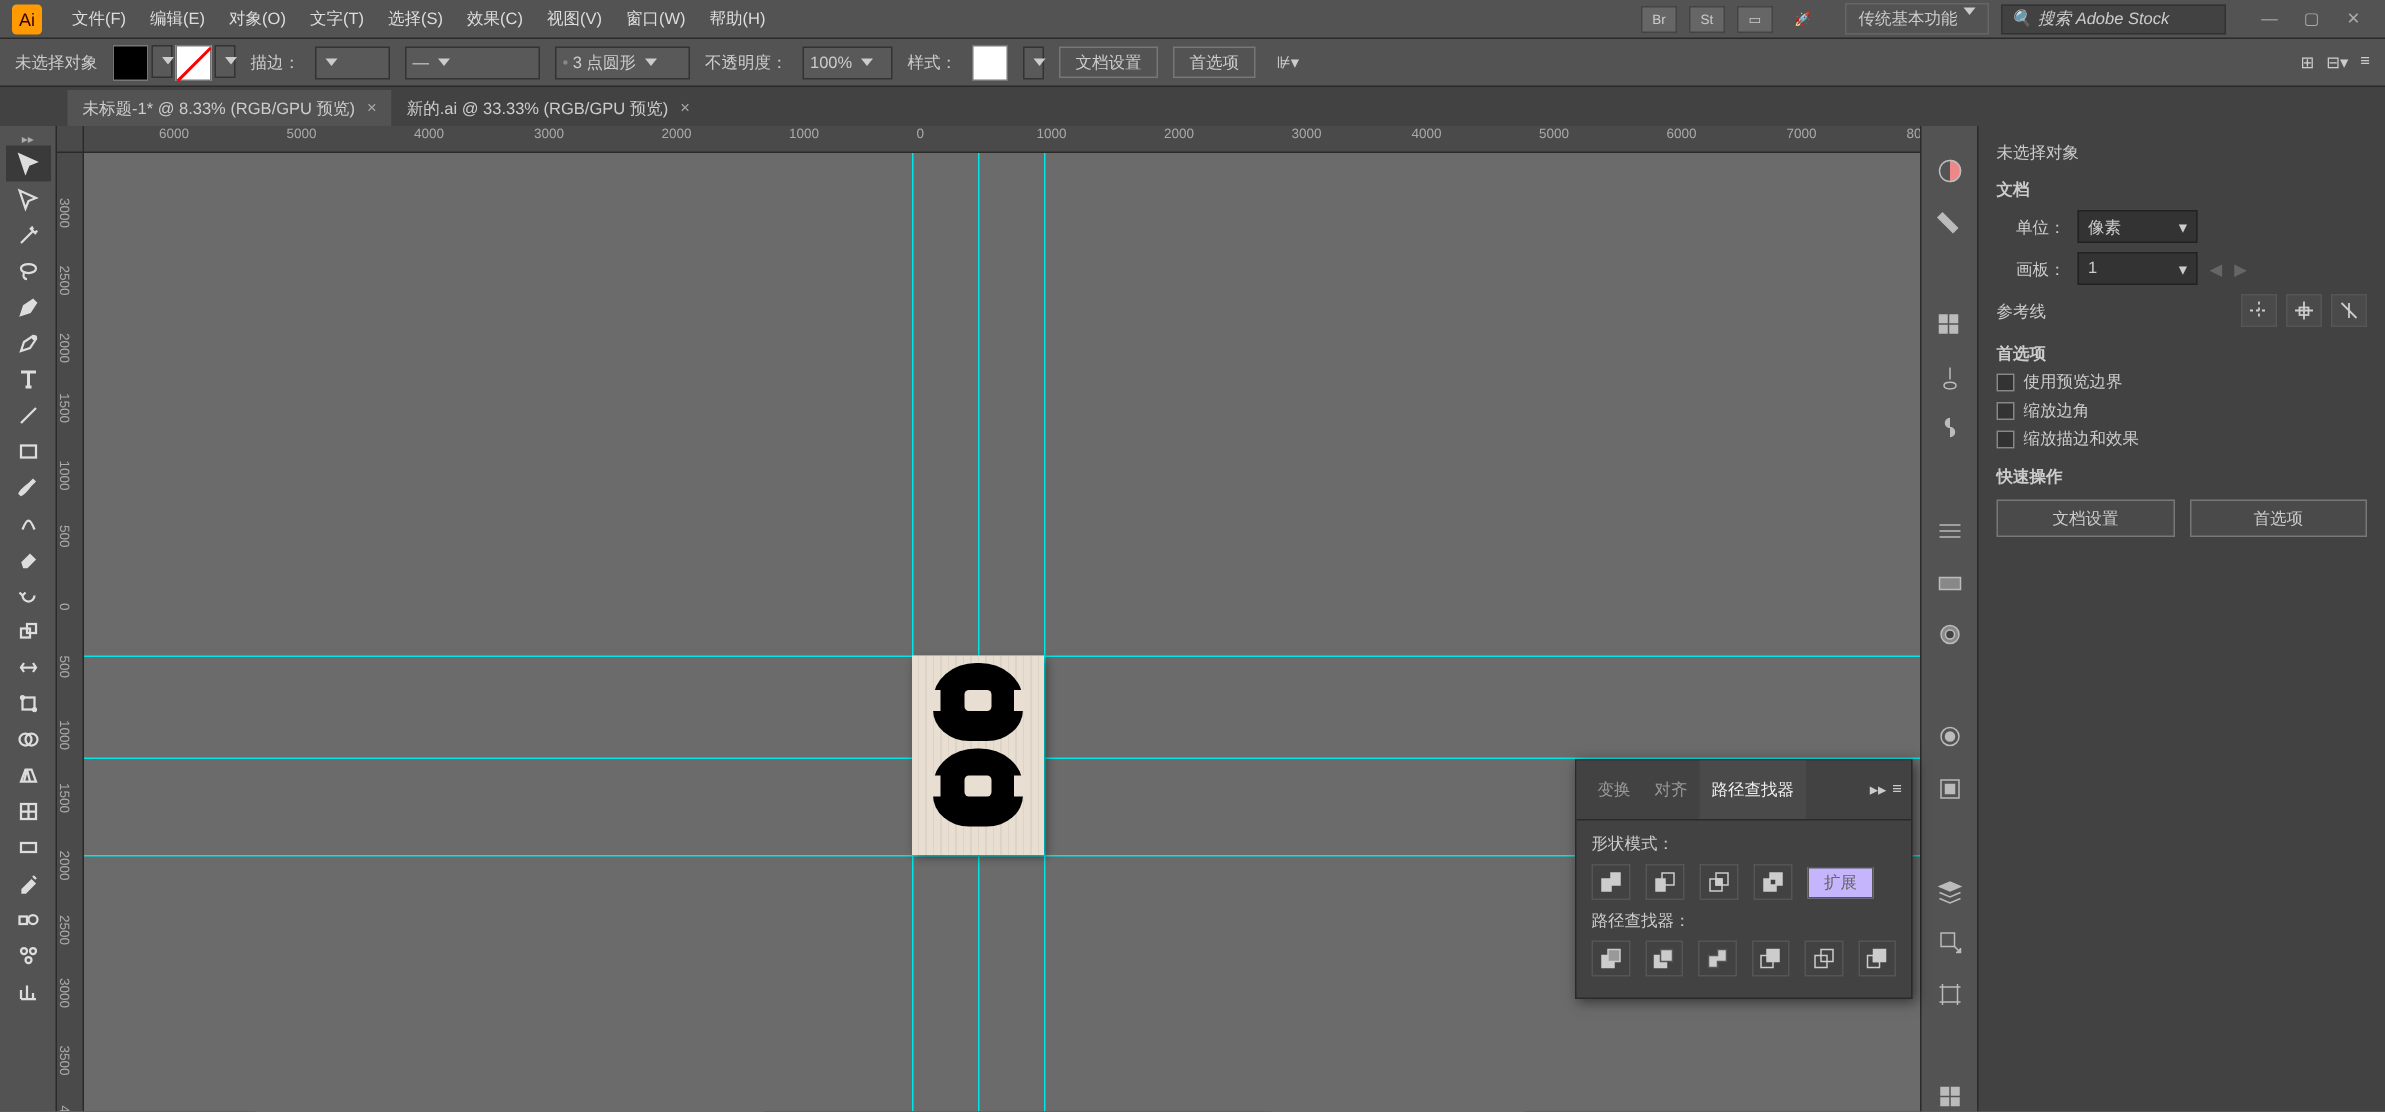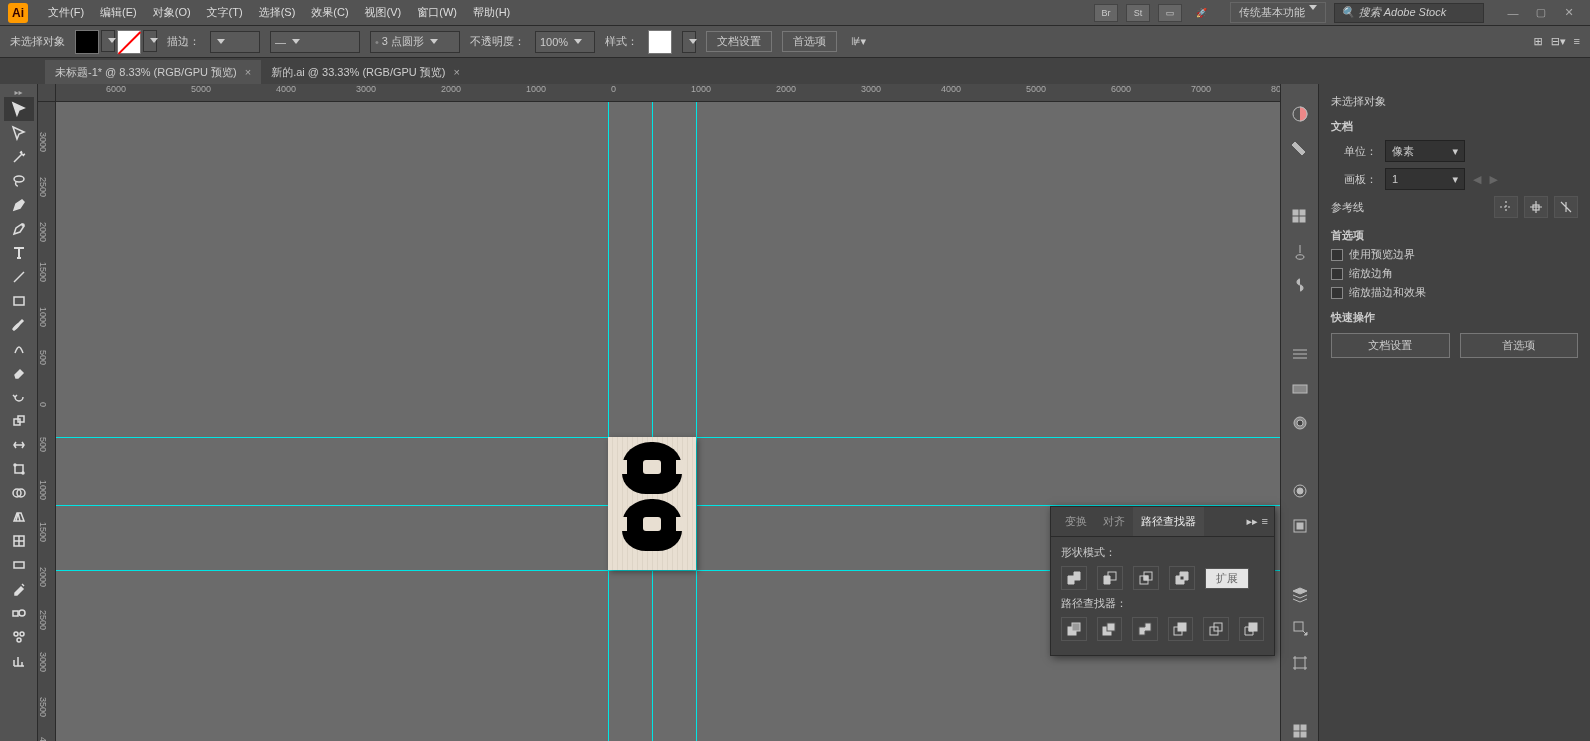--- a/index.html
+++ b/index.html
@@ -1,18 +1,18 @@
 <!DOCTYPE html>
 <html><head>
 <meta charset="utf-8">
 <style>
 *{box-sizing:border-box;margin:0;padding:0;font-family:"Microsoft YaHei",Arial,sans-serif;font-size:11px;color:#ccc;user-select:none}
 body{width:1590px;height:741px;background:#535353;overflow:hidden;position:relative}
 .menubar{height:26px;background:#535353;display:flex;align-items:center;padding:0 8px;border-bottom:1px solid #2a2a2a}
-.ai-logo{width:20px;height:20px;background:#ff9a00;color:#330000;font-weight:bold;font-size:12px;display:flex;align-items:center;justify-content:center;border-radius:3px;margin-right:12px}
+.ai-logo{width:20px;height:20px;background:#ff9a00;color:#330000;font-weight:normal;font-size:12px;display:flex;align-items:center;justify-content:center;border-radius:3px;margin-right:12px}
 .menu-item{padding:0 8px;cursor:pointer;color:#ddd}
 .menu-right{margin-left:auto;display:flex;align-items:center;gap:8px}
 .menu-btn{width:24px;height:18px;background:#666;display:flex;align-items:center;justify-content:center;border:1px solid #444;font-size:9px}
 .workspace-sel{background:#535353;padding:2px 8px;border:1px solid #666;display:flex;align-items:flex-start;gap:4px}
 .search-box{width:150px;height:20px;background:#424242;border:1px solid #333;padding:0 6px;display:flex;align-items:center;color:#888;font-style:italic}
 .win-btns{display:flex;gap:2px;margin-left:8px}
 .win-btn{width:26px;height:18px;display:flex;align-items:center;justify-content:center;color:#aaa}
 .ctrlbar{height:32px;background:#535353;display:flex;align-items:center;padding:0 10px;gap:10px;border-bottom:1px solid #2a2a2a}
 .ctrl-label{color:#ccc}
 .swatch{width:24px;height:24px;border:1px solid #777;position:relative}
@@ -58,29 +58,29 @@
 .props-btn{padding:3px 14px;border:1px solid #777;background:#4a4a4a;cursor:pointer}
 .section-title{color:#ccc;margin:10px 0 4px;font-weight:bold}
 .icon-btn-row{display:flex;gap:6px;margin-left:auto}
 .icon-btn{width:24px;height:22px;border:1px solid #555;background:#4a4a4a;display:flex;align-items:center;justify-content:center;cursor:pointer}
 .icon-btn svg{width:14px;height:14px;stroke:#ccc;fill:none;stroke-width:1.2}
 .checkbox-row{display:flex;align-items:center;gap:6px;margin:4px 0}
 .cb{width:12px;height:12px;border:1px solid #888;background:#333}
 .quick-row{display:flex;gap:10px;margin-top:8px}
 .quick-btn{flex:1;padding:4px;border:1px solid #777;background:#4a4a4a;text-align:center;cursor:pointer}
 .float-panel{position:absolute;background:#424242;border:1px solid #2a2a2a;box-shadow:2px 2px 8px rgba(0,0,0,.5)}
-.fp-tabs{height:30px;display:flex;align-items:center;padding:0 6px;background:#424242;border-bottom:1px solid #2a2a2a}
+.fp-tabs{height:40px;display:flex;align-items:center;padding:0 6px;background:#424242;border-bottom:1px solid #2a2a2a}
 .fp-tab{padding:0 8px;color:#999;cursor:pointer;height:100%;display:flex;align-items:center}
 .fp-tab.active{color:#eee;background:#4a4a4a}
 .fp-body{padding:8px 10px}
 .fp-label{color:#ccc;margin-bottom:6px;display:block}
 .fp-row{display:flex;gap:10px;margin-bottom:6px;align-items:center}
 .pf-btn{width:26px;height:24px;border:1px solid #555;display:flex;align-items:center;justify-content:center;cursor:pointer}
 .pf-btn svg{width:16px;height:16px;stroke:#ccc;fill:#888;stroke-width:1}
-.expand-btn{padding:2px 10px;color:#666;border:1px solid #555;background:#e5e5e5}
+.expand-btn{padding:2px 10px;color:#666;border:1px solid #555;background:#c4b5fd}
 .fp-menu{margin-left:auto;display:flex;gap:4px;color:#ccc}
 .dotted{color:#888;letter-spacing:-1px}
 </style>
 </head>
 <body>
 
 <div class="menubar">
   <div class="ai-logo">Ai</div>
   <div class="menu-item">文件(F)</div>
   <div class="menu-item">编辑(E)</div>

